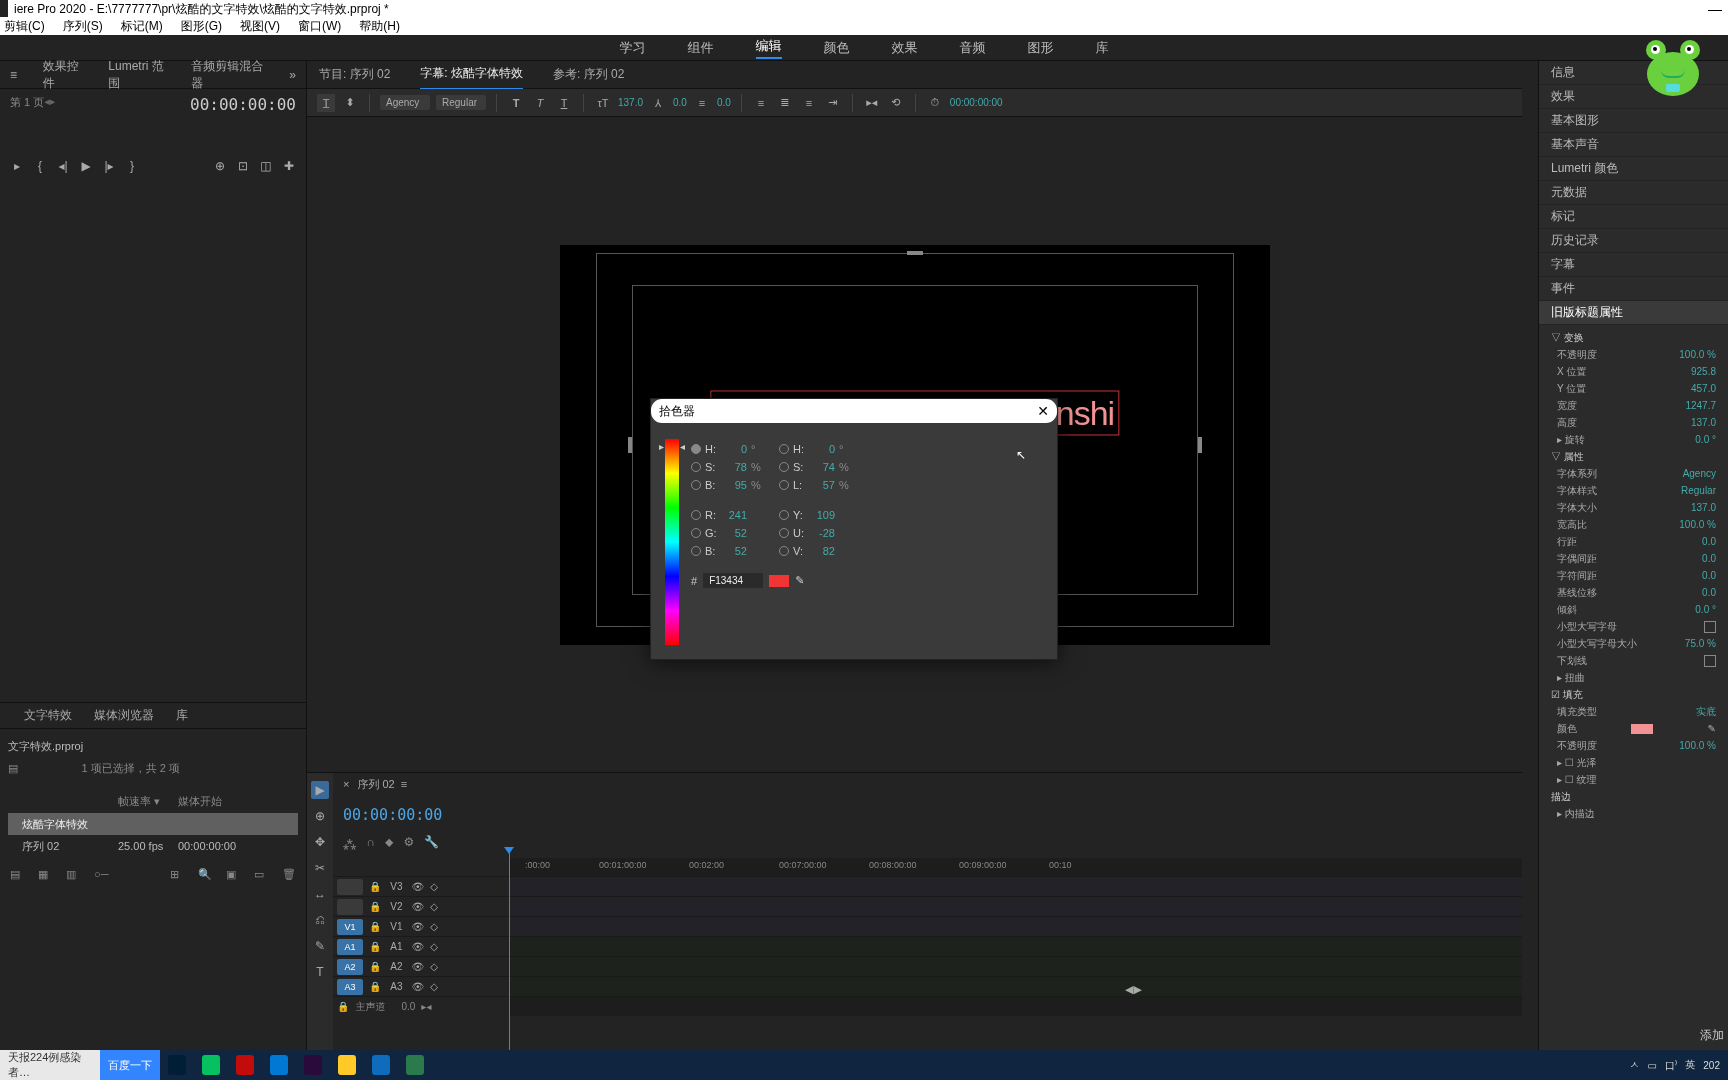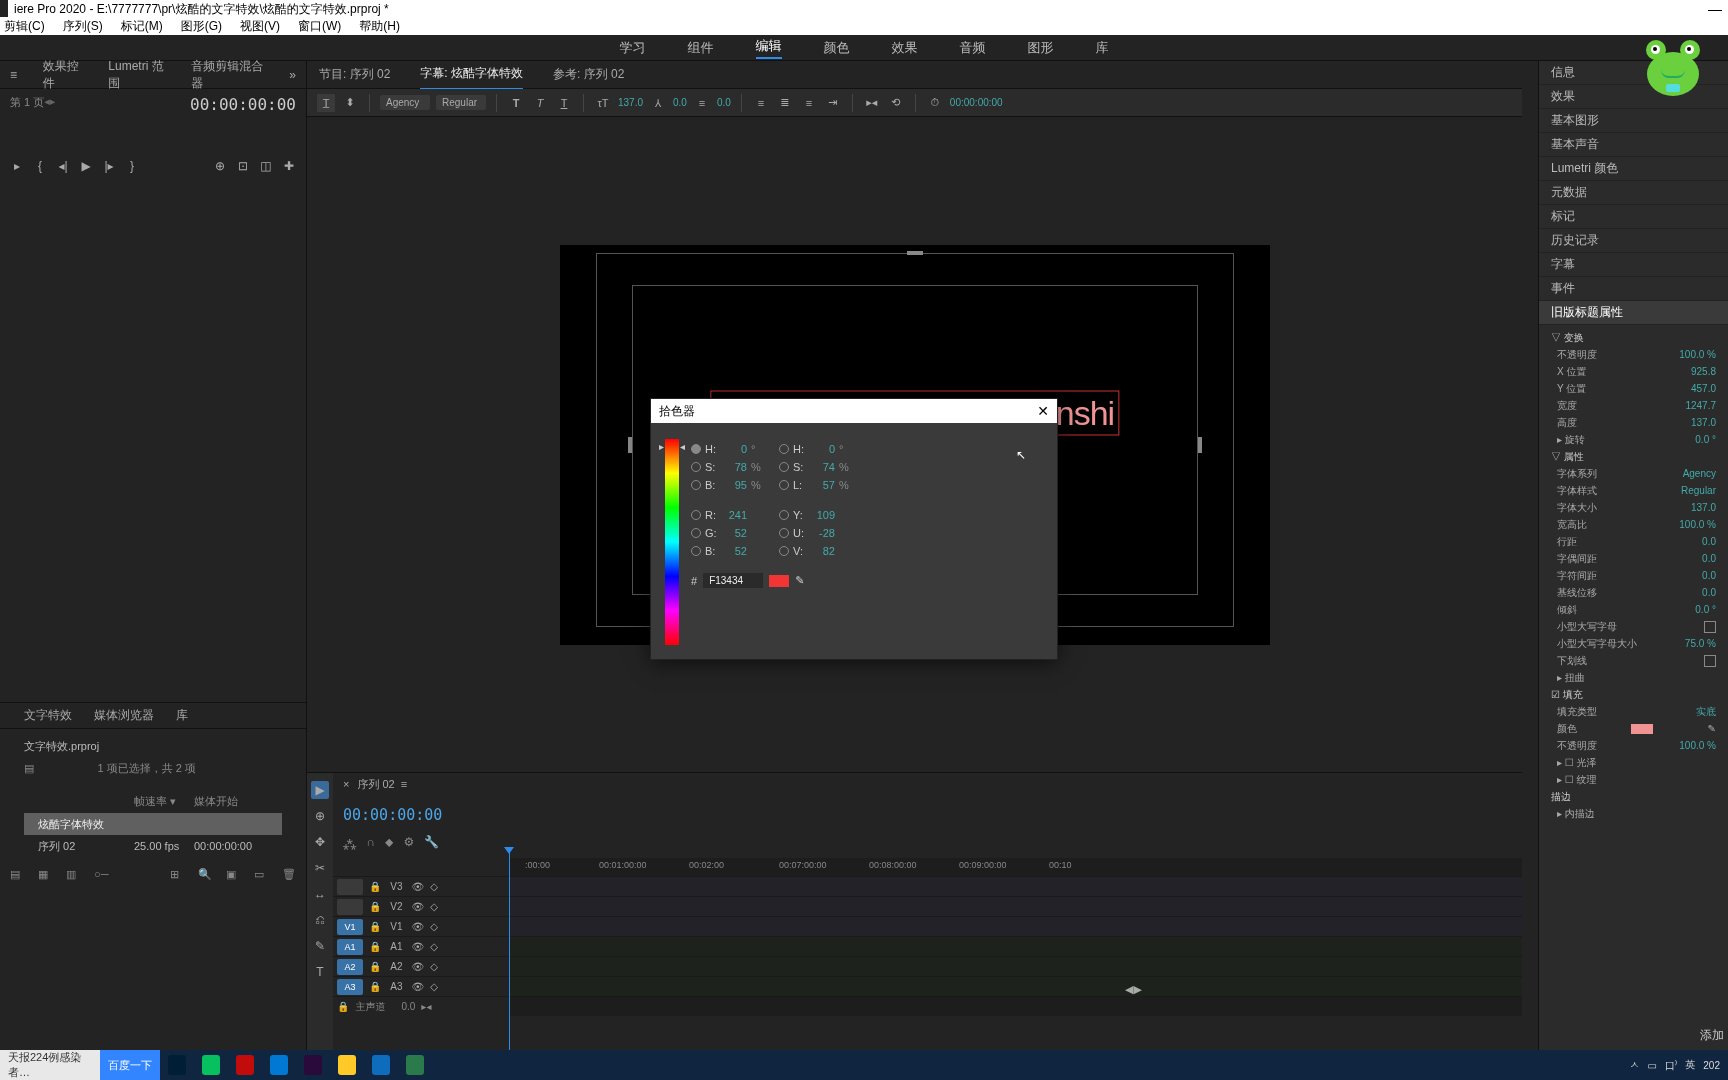--- a/index.html
+++ b/index.html
@@ -31,21 +31,21 @@
 .transport { height:90px; display:flex; flex-direction:column; justify-content:space-between; padding:6px 10px; }
 .trow { display:flex; align-items:flex-start; gap:0; }
 .trow.small span{font-size:10px;color:#888;}
 .timecode { color:#ccc; font-size:16px; font-family:monospace; }
 .pagectl { color:#888; font-size:11px; }
 .tbtns { display:flex; gap:9px; color:#aaa; font-size:12px; }
 .tbtn { width:14px; text-align:center; }
 
 
 .proj-tabs { height:26px; display:flex; align-items:center; gap:22px; padding:0 24px; color:#aaa; font-size:12px; border-bottom:1px solid #111; }
-.proj-body { padding:6px 24px; }
+.proj-body { padding:6px 8px; }
 .proj-row { height:22px; display:flex; align-items:center; font-size:11px; color:#bbb; }
 .proj-row.sel { background:#606060; color:#eee; }
 .proj-head { color:#888; font-size:11px; display:flex; padding:8px 0 4px; }
 .proj-info { color:#888; font-size:11px; padding:4px 0 10px; }
 .c1 { width:110px; padding-left:14px; }
 .c2 { width:60px; text-align:left; }
 .c3 { width:80px; text-align:left; }
 .iconbar { height:24px; display:flex; align-items:center; gap:14px; padding:0 10px; color:#888; }
 .ico { width:14px; height:14px; display:inline-block; }
 
@@ -65,21 +65,21 @@
 .safe2 { position:absolute; left:72px; top:40px; right:72px; bottom:50px; border:1px solid #555; }
 .maintext { position:absolute; left:50%; top:42%; transform:translate(-50%,-50%); border:1px solid #c33; padding:2px 4px; color:#f19393; font-size:34px; font-family:Arial; letter-spacing:-1px; }
 .handle { position:absolute; width:4px;height:16px; background:#888; }
 .handle.l{left:68px;top:50%;transform:translateY(-50%);}
 .handle.r{right:68px;top:50%;transform:translateY(-50%);}
 .handle.t{left:50%;top:6px;width:16px;height:4px;transform:translateX(-50%);}
 .handle.b{left:50%;bottom:16px;width:16px;height:4px;transform:translateX(-50%);}
 
 
 .picker { position:absolute; left:650px; top:398px; width:408px; background:#3a3a3a; border:1px solid #222; box-shadow:0 3px 20px rgba(0,0,0,.6); z-index:50; }
-.picker-title { background:#fff; color:#000; height:24px; display:flex; align-items:center; justify-content:space-between; padding:0 8px; font-size:12px; }
+.picker-title { background:#fff; color:#000; height:24px; display:flex; align-items:center; justify-content:space-between; padding:0 8px; font-size:12px;border-radius:11px; }
 .picker-title .x { cursor:pointer; font-size:14px; }
 .picker-body { padding:16px 14px 14px; display:flex; gap:12px; }
 .sv-box { width:208px; height:206px; background:linear-gradient(to top,#000,transparent),linear-gradient(to right,#fff,#ff2a00); position:relative; }
 .sv-cursor{position:absolute;right:42px;bottom:12px;width:10px;height:10px;border:1px solid #fff;border-radius:50%;}
 .hue { width:14px; height:206px; background:linear-gradient(to bottom,#f00,#ff0,#0f0,#0ff,#00f,#f0f,#f00); position:relative; }
 .hue-ptr{position:absolute;top:2px;left:-6px;color:#ccc;font-size:10px;}
 .hue-ptr2{position:absolute;top:2px;right:-6px;color:#ccc;font-size:10px;}
 .pk-right { flex:1; display:flex; flex-direction:column; gap:6px; }
 .swatch-pair{display:flex;flex-direction:column;width:46px;height:48px;}
 .sw-new{flex:1;background:#f13434;}

